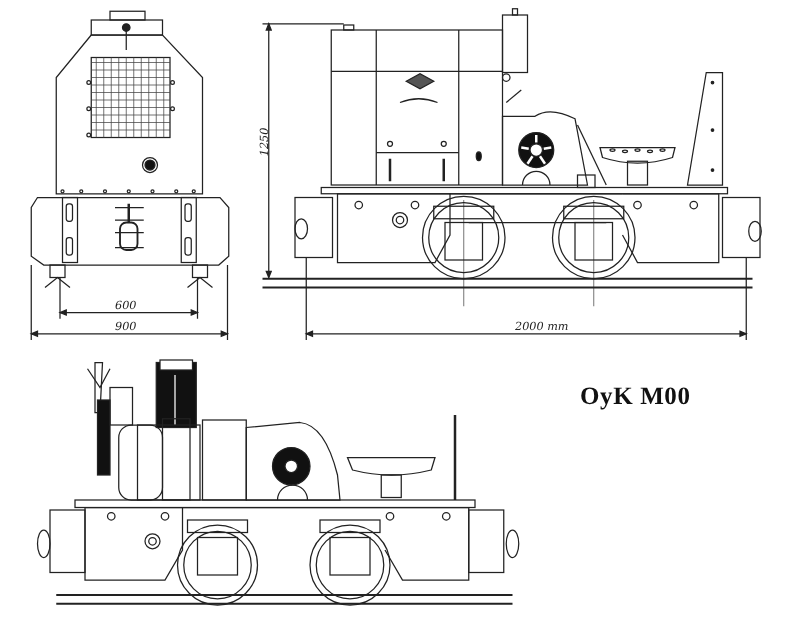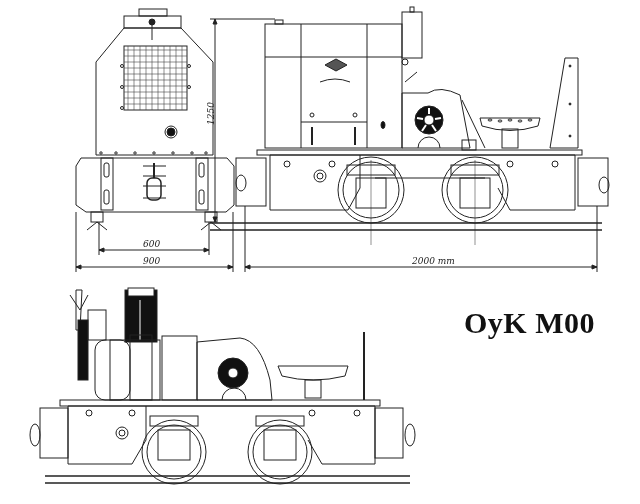--- a/index.html
+++ b/index.html
@@ -1,25 +1,25 @@
 <!DOCTYPE html>
 <html><head>
 <meta charset="utf-8">
 <style>
   html, body { margin:0; padding:0; background:#ffffff; }
   body { width:640px; height:504px; position:relative; overflow:hidden; font-family:"Liberation Serif", serif; }
   .view { position:absolute; }
   svg { display:block; }
   .dim { font-family:"DejaVu Serif", serif; font-style:italic; font-size:9px; fill:#222; }
-  .title { position:absolute; left:464px; top:306px; font-family:"Liberation Serif", serif; font-weight:bold; font-size:30px; color:#111; letter-spacing:0.5px; }
+  .title { position:absolute; left:464px; top:306px; font-family:"Liberation Serif", serif; font-weight:bold; font-size:20px; color:#111; letter-spacing:0.5px; }
 </style>
 </head>
 <body>
 
-<div class="view" style="left:16px;top:0;width:210px;height:280px;padding-left:35px;">
+<div class="view" style="left:0;top:0;width:210px;height:280px;">
 <svg width="210" height="280" viewBox="0 0 210 280" fill="none" stroke="#222" stroke-width="1">
 
   <rect x="88" y="9" width="28" height="7"></rect>
   <rect x="73" y="16" width="57" height="12"></rect>
   <circle cx="101" cy="22" r="3" fill="#222"></circle>
   <line x1="101" y1="22" x2="101" y2="40"></line>
 
   <path d="M73 28 L45 62 L45 155 L162 155 L162 62 L130 28 Z"></path>
 
   <rect x="73" y="46" width="63" height="64"></rect>

